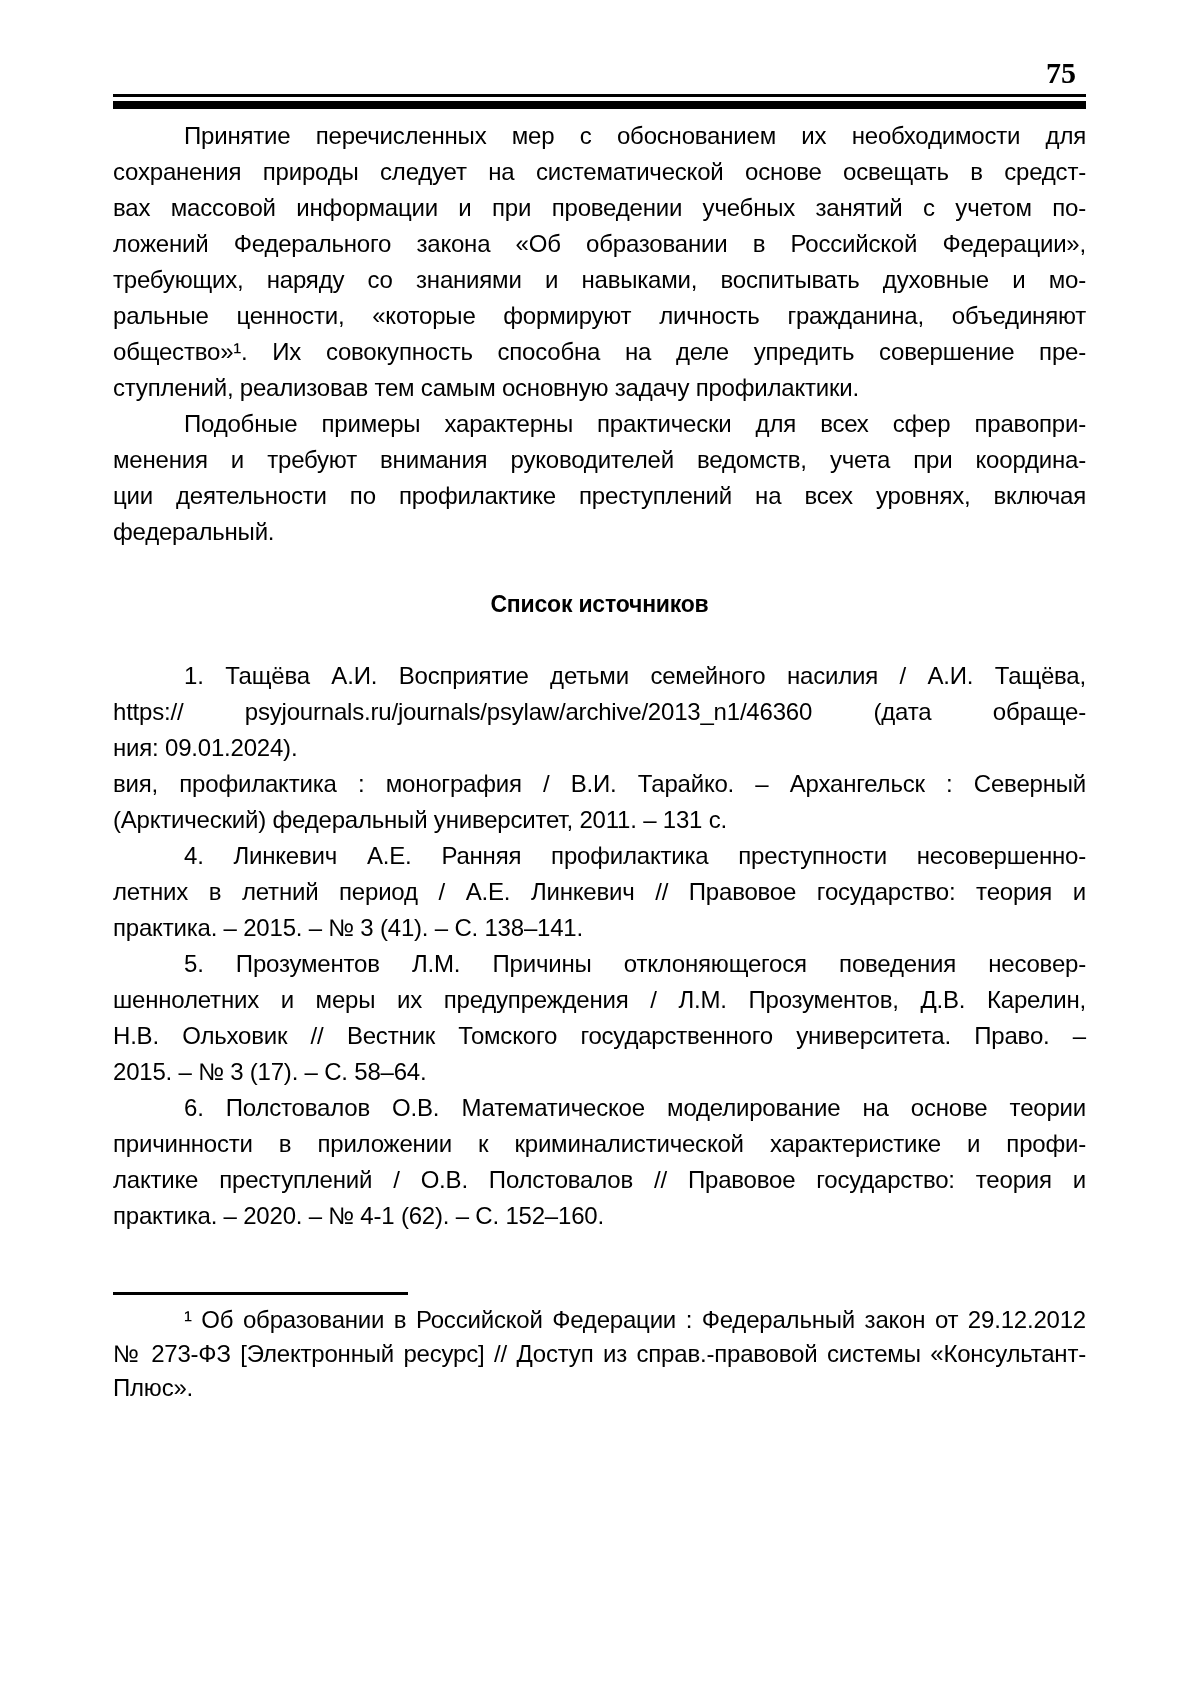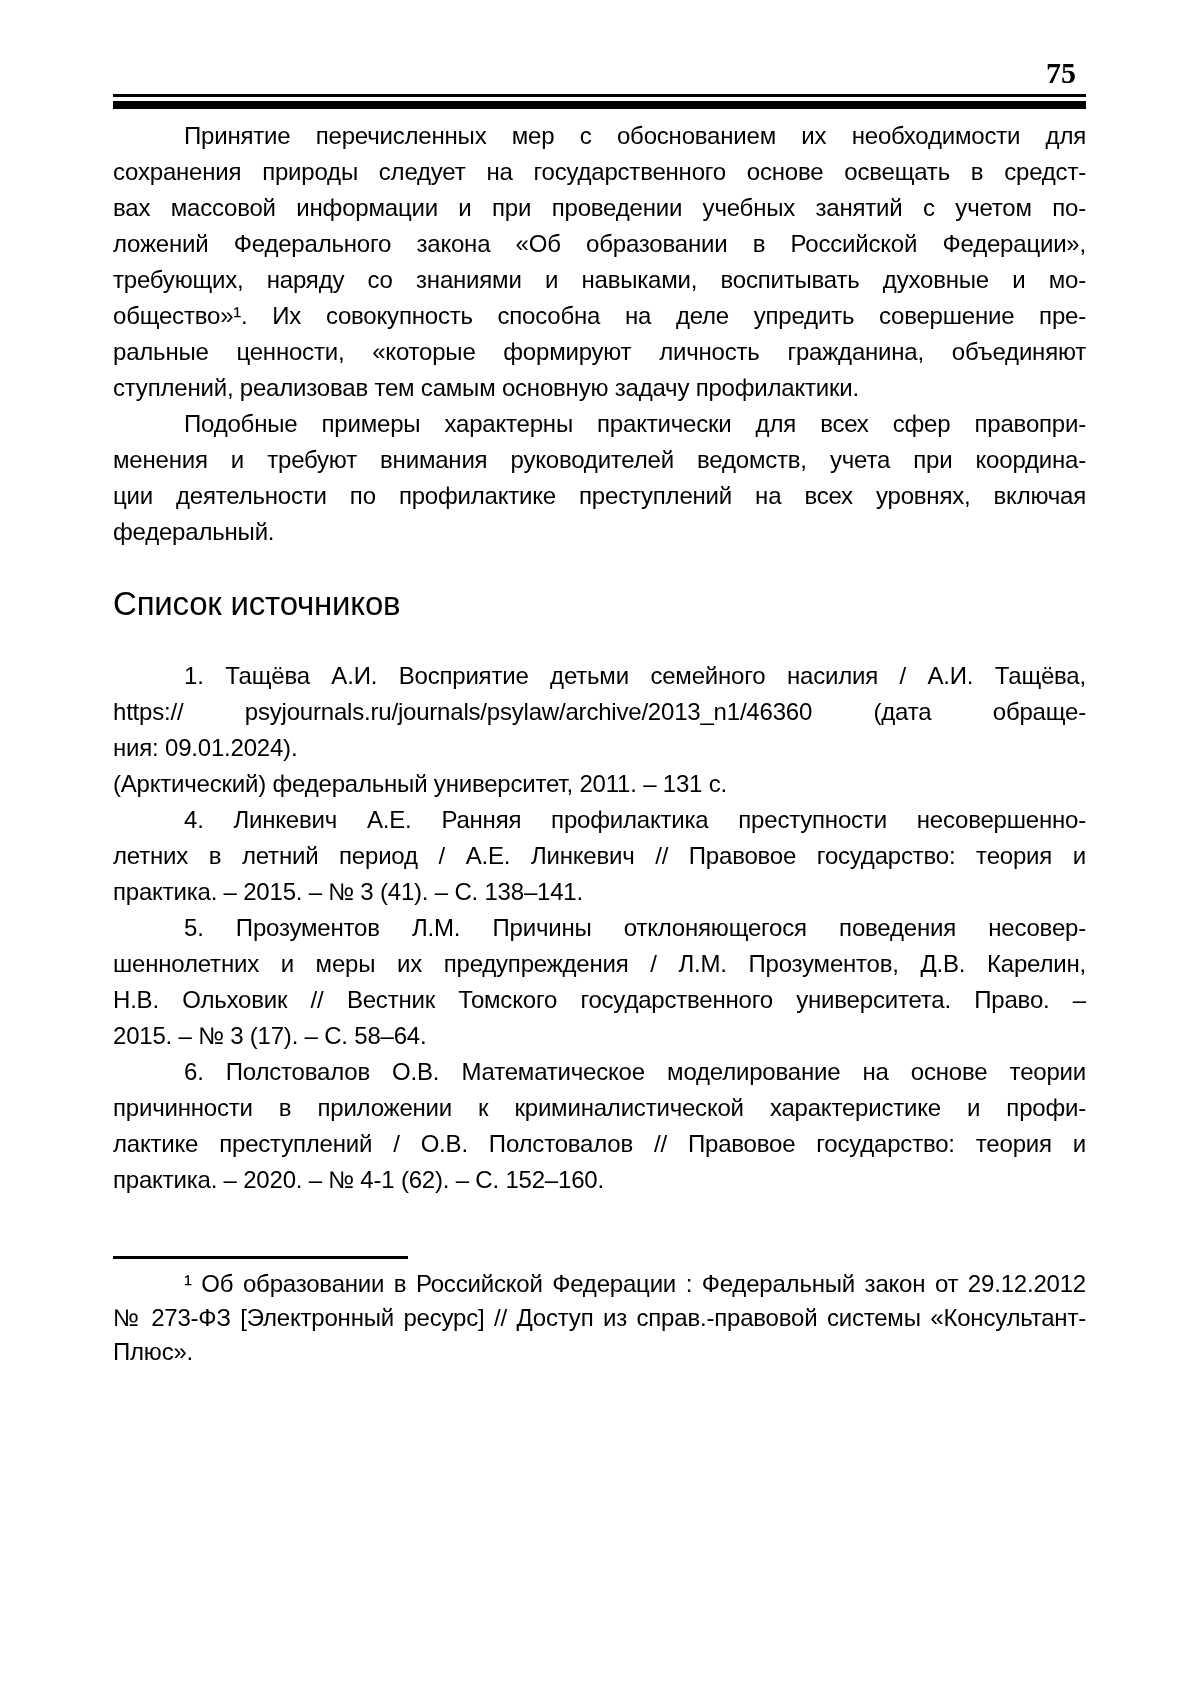--- a/index.html
+++ b/index.html
@@ -46,22 +46,23 @@
     text-align: justify;
     text-align-last: justify;
   }
   .line.last { text-align-last: left; }
   .para .line.first,
   .ref .line.first,
   .footnote-text .line.first { padding-left: 71px; }
 
   .sources-heading {
     margin: 36px 0;
-    font-weight: normal;
-    font-size: 33px;
+    text-align: center;
+    font-weight: bold;
+    font-size: 23px;
     line-height: 36px;
   }
   .references { margin-top: 18px; }
 
   
   .footnote-area { margin-top: 58px; }
   .footnote-rule {
     width: 295px;
     border-top: 3px solid #000;
   }
@@ -79,45 +80,46 @@
 
   <header class="page-header">
     <div class="page-number">75</div>
     <div class="header-rule"></div>
   </header>
 
   <main class="body-text">
 
     <div class="para">
         <div class="line first">Принятие перечисленных мер с обоснованием их необходимости для</div>
-        <div class="line">сохранения природы следует на государственного основе освещать в средст-</div>
+        <div class="line">сохранения природы следует на систематической основе освещать в средст-</div>
         <div class="line">вах массовой информации и при проведении учебных занятий с учетом по-</div>
         <div class="line">ложений Федерального закона «Об образовании в Российской Федерации»,</div>
         <div class="line">требующих, наряду со знаниями и навыками, воспитывать духовные и мо-</div>
+        <div class="line">ральные ценности, «которые формируют личность гражданина, объединяют</div>
         <div class="line">общество»¹. Их совокупность способна на деле упредить совершение пре-</div>
-        <div class="line">ральные ценности, «которые формируют личность гражданина, объединяют</div>
         <div class="line last">ступлений, реализовав тем самым основную задачу профилактики.</div>
       </div>
 
     <div class="para">
         <div class="line first">Подобные примеры характерны практически для всех сфер правопри-</div>
         <div class="line">менения и требуют внимания руководителей ведомств, учета при координа-</div>
         <div class="line">ции деятельности по профилактике преступлений на всех уровнях, включая</div>
         <div class="line last">федеральный.</div>
       </div>
 
     <h2 class="sources-heading">Список источников</h2>
 
     <div class="references">
       <div class="ref">
           <div class="line first">1. Тащёва А.И. Восприятие детьми семейного насилия / А.И. Тащёва,</div>
           <div class="line">https:// psyjournals.ru/journals/psylaw/archive/2013_n1/46360 (дата обраще-</div>
           <div class="line last">ния: 09.01.2024).</div>
         </div>
       <div class="ref">
+          <div class="line">вия, профилактика : монография / В.И. Тарайко. – Архангельск : Северный</div>
           <div class="line last">(Арктический) федеральный университет, 2011. – 131 с.</div>
         </div>
       <div class="ref">
           <div class="line first">4. Линкевич А.Е. Ранняя профилактика преступности несовершенно-</div>
           <div class="line">летних в летний период / А.Е. Линкевич // Правовое государство: теория и</div>
           <div class="line last">практика. – 2015. – № 3 (41). – С. 138–141.</div>
         </div>
       <div class="ref">
           <div class="line first">5. Прозументов Л.М. Причины отклоняющегося поведения несовер-</div>
           <div class="line">шеннолетних и меры их предупреждения / Л.М. Прозументов, Д.В. Карелин,</div>

